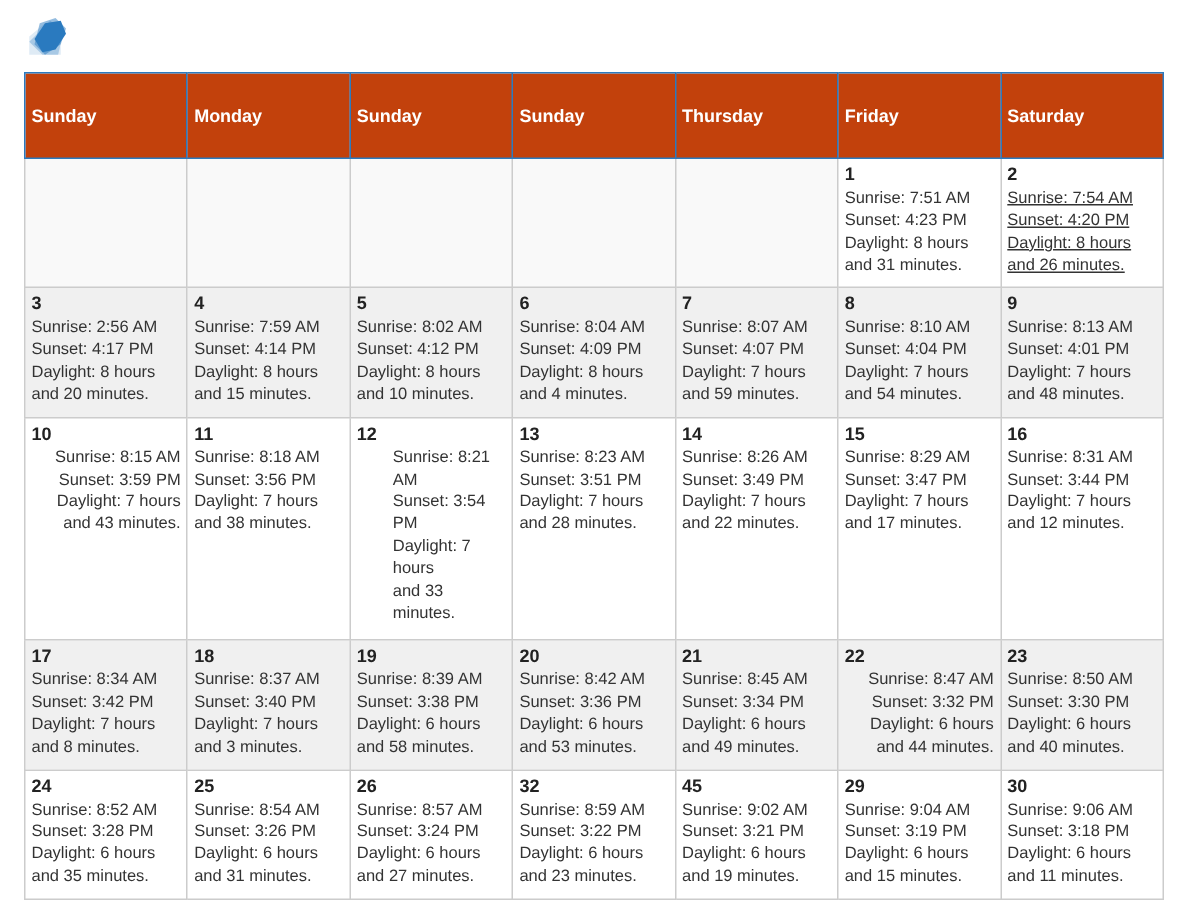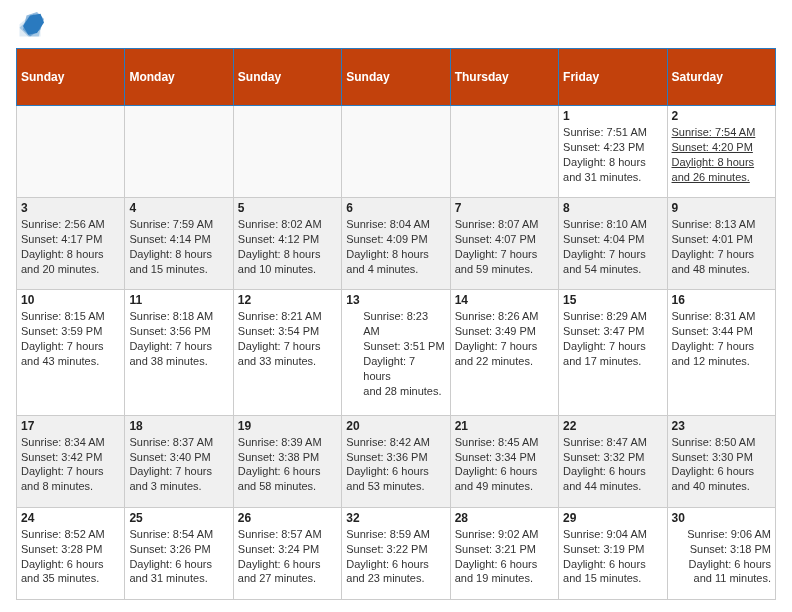--- a/index.html
+++ b/index.html
@@ -208,42 +208,42 @@
             <span class="day-num">9</span>
             <div class="cell-info" style="white-space: pre-line;">Sunrise: 8:13 AM
 Sunset: 4:01 PM
 Daylight: 7 hours
 and 48 minutes.</div>
           </td>
         </tr>
         <tr>
           <td>
             <span class="day-num">10</span>
-            <div class="cell-info" style="white-space: pre-line;">Sunrise: 8:15 AM
+            <div class="cell-info" style="white-space: pre-line; text-align: right;">Sunrise: 8:15 AM
 Sunset: 3:59 PM
 Daylight: 7 hours
 and 43 minutes.</div>
           </td>
           <td>
             <span class="day-num">11</span>
             <div class="cell-info" style="white-space: pre-line;">Sunrise: 8:18 AM
 Sunset: 3:56 PM
 Daylight: 7 hours
 and 38 minutes.</div>
           </td>
           <td>
             <span class="day-num">12</span>
-            <div class="cell-info" style="white-space: pre-line;">Sunrise: 8:21 AM
+            <div class="cell-info" style="white-space: pre-line; margin-left: 24px;">Sunrise: 8:21 AM
 Sunset: 3:54 PM
 Daylight: 7 hours
 and 33 minutes.</div>
           </td>
           <td>
             <span class="day-num">13</span>
-            <div class="cell-info" style="white-space: pre-line; margin-left: 17px;">Sunrise: 8:23 AM
+            <div class="cell-info" style="white-space: pre-line;">Sunrise: 8:23 AM
 Sunset: 3:51 PM
 Daylight: 7 hours
 and 28 minutes.</div>
           </td>
           <td>
             <span class="day-num">14</span>
             <div class="cell-info" style="white-space: pre-line;">Sunrise: 8:26 AM
 Sunset: 3:49 PM
 Daylight: 7 hours
 and 22 minutes.</div>
@@ -294,21 +294,21 @@
           </td>
           <td class="shaded">
             <span class="day-num">21</span>
             <div class="cell-info" style="white-space: pre-line;">Sunrise: 8:45 AM
 Sunset: 3:34 PM
 Daylight: 6 hours
 and 49 minutes.</div>
           </td>
           <td class="shaded">
             <span class="day-num">22</span>
-            <div class="cell-info" style="white-space: pre-line;">Sunrise: 8:47 AM
+            <div class="cell-info" style="white-space: pre-line; text-align: right;">Sunrise: 8:47 AM
 Sunset: 3:32 PM
 Daylight: 6 hours
 and 44 minutes.</div>
           </td>
           <td class="shaded">
             <span class="day-num">23</span>
             <div class="cell-info" style="white-space: pre-line;">Sunrise: 8:50 AM
 Sunset: 3:30 PM
 Daylight: 6 hours
 and 40 minutes.</div>
@@ -337,36 +337,36 @@
 and 27 minutes.</div>
           </td>
           <td>
             <span class="day-num">32</span>
             <div class="cell-info" style="white-space: pre-line;">Sunrise: 8:59 AM
 Sunset: 3:22 PM
 Daylight: 6 hours
 and 23 minutes.</div>
           </td>
           <td>
-            <span class="day-num">28</span>
+            <span class="day-num">45</span>
             <div class="cell-info" style="white-space: pre-line;">Sunrise: 9:02 AM
 Sunset: 3:21 PM
 Daylight: 6 hours
 and 19 minutes.</div>
           </td>
           <td>
             <span class="day-num">29</span>
             <div class="cell-info" style="white-space: pre-line;">Sunrise: 9:04 AM
 Sunset: 3:19 PM
 Daylight: 6 hours
 and 15 minutes.</div>
           </td>
           <td>
             <span class="day-num">30</span>
-            <div class="cell-info" style="white-space: pre-line; text-align: right;">Sunrise: 9:06 AM
+            <div class="cell-info" style="white-space: pre-line;">Sunrise: 9:06 AM
 Sunset: 3:18 PM
 Daylight: 6 hours
 and 11 minutes.</div>
           </td>
         </tr>
       </tbody>
   </table>
 </div>
 
 </body></html>

